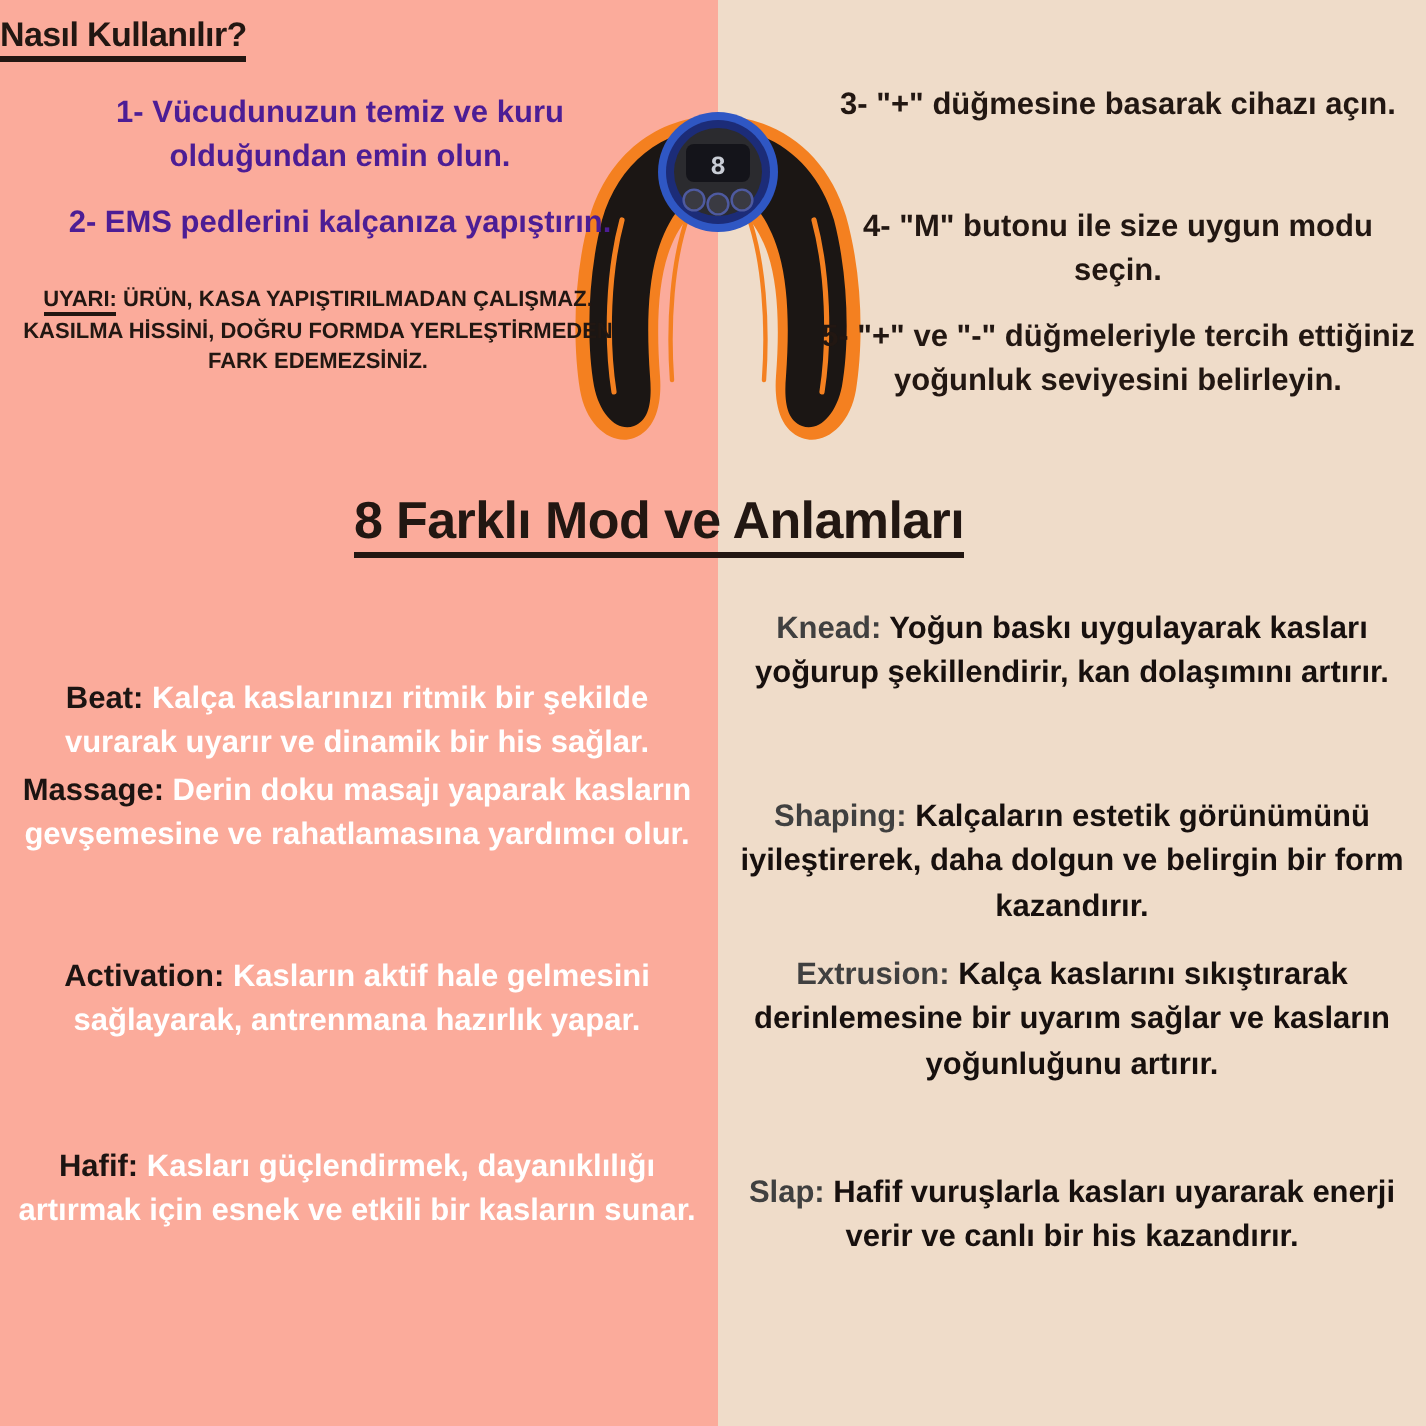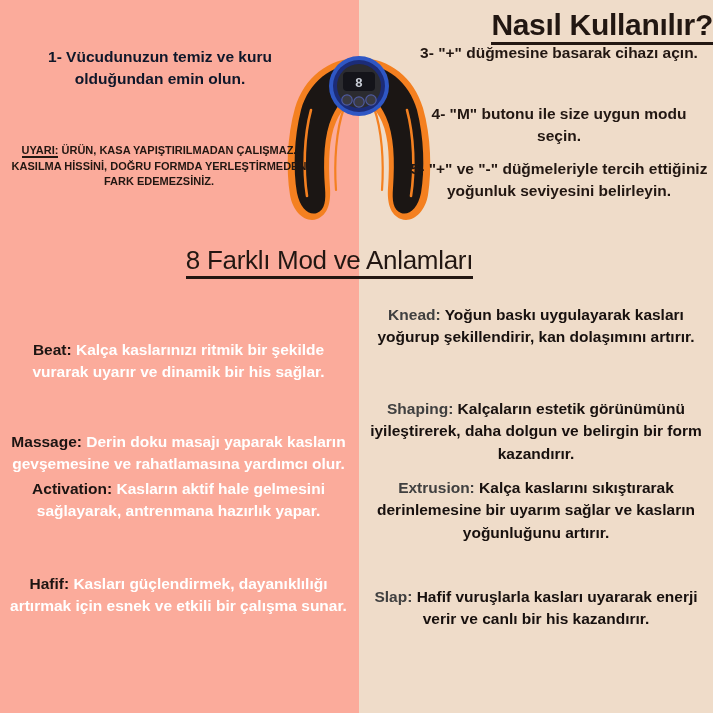--- a/index.html
+++ b/index.html
@@ -33,57 +33,57 @@
     width: 354px;
     height: 713px;
     background: #EFDCC9;
   }
 
   
   .title-main {
     position: absolute;
     left: 0; top: 8px;
     width: 713px;
-    text-align: right;
-    font-size: 30px;
+    text-align: left;
+    font-size: 17px;
     font-weight: bold;
     color: #221712;
     letter-spacing: -0.3px;
     z-index: 6;
   }
   .title-main span.ul {
     border-bottom: 3px solid #221712;
     padding-bottom: 1px;
   }
   .title-modes {
     position: absolute;
     left: 0; top: 245px;
     width: 659px;
     text-align: center;
     font-size: 26px;
-    font-weight: normal;
+    font-weight: bold;
     color: #221712;
     letter-spacing: -0.3px;
     z-index: 6;
   }
   .title-modes span.ul {
     border-bottom: 3px solid #221712;
     padding-bottom: 1px;
   }
 
   
   .howto-left {
     position: absolute;
-    left: 10px;
+    left: 20px;
     width: 300px;
     text-align: center;
     font-size: 15.5px;
     font-weight: bold;
     line-height: 1.42;
-    color: #0f172a;
+    color: #4c1d95;
     z-index: 5;
   }
   .howto-right {
     position: absolute;
     left: 408px;
     width: 302px;
     text-align: center;
     font-size: 15.5px;
     font-weight: bold;
     line-height: 1.42;
@@ -127,21 +127,21 @@
   .mode.right-col {
     left: 362px;
     width: 348px;
     color: #17100E;
   }
   .mode.right-col .mode-label {
     color: #404040;
   }
 
   .m-beat       { top: 308px; margin-top: 31px; }
-  .m-massage    { top: 385px; margin-top: 46px; }
+  .m-massage    { top: 385px; }
   .m-activation { top: 478px; }
   .m-train      { top: 573px; }
   .m-knead      { top: 304px; }
   .m-shaping    { top: 398px; }
   .m-extrusion  { top: 477px; }
   .m-slap       { top: 586px; }
 
   
   .device {
     position: absolute;
@@ -158,20 +158,21 @@
 <div class="poster">
 
   <div class="bg-left"></div>
   <div class="bg-right"></div>
 
   <div class="title-main">
     <span class="ul">Nasıl Kullanılır?</span>
   </div>
 
   <div class="howto-left step1">1- Vücudunuzun temiz ve kuru olduğundan emin olun.</div>
+  <div class="howto-left step2">2- EMS pedlerini kalçanıza yapıştırın.</div>
 
   <div class="howto-left warn">
     <span class="ul-warn">UYARI:</span><span> ÜRÜN, KASA YAPIŞTIRILMADAN ÇALIŞMAZ. KASILMA HİSSİNİ, DOĞRU FORMDA YERLEŞTİRMEDEN FARK EDEMEZSİNİZ.</span>
   </div>
 
   <div class="howto-right step3">3- "+" düğmesine basarak cihazı açın.</div>
   <div class="howto-right step4">4- "M" butonu ile size uygun modu seçin.</div>
   <div class="howto-right step5">5- "+" ve "-" düğmeleriyle tercih ettiğiniz yoğunluk seviyesini belirleyin.</div>
 
   <div class="device">
@@ -228,21 +229,21 @@
   <div class="mode left-col m-beat">
     <span class="mode-label">Beat:</span><span> Kalça kaslarınızı ritmik bir şekilde vurarak uyarır ve dinamik bir his sağlar.</span>
   </div>
   <div class="mode left-col m-massage">
     <span class="mode-label">Massage:</span><span> Derin doku masajı yaparak kasların gevşemesine ve rahatlamasına yardımcı olur.</span>
   </div>
   <div class="mode left-col m-activation">
     <span class="mode-label">Activation:</span><span> Kasların aktif hale gelmesini sağlayarak, antrenmana hazırlık yapar.</span>
   </div>
   <div class="mode left-col m-train">
-    <span class="mode-label">Hafif:</span><span> Kasları güçlendirmek, dayanıklılığı artırmak için esnek ve etkili bir çalışma sunar.</span>
+    <span class="mode-label">Hafif:</span><span> Kasları güçlendirmek, dayanıklılığı artırmak için esnek ve etkili bir kasların sunar.</span>
   </div>
 
   <div class="mode right-col m-knead">
     <span class="mode-label">Knead:</span><span> Yoğun baskı uygulayarak kasları yoğurup şekillendirir, kan dolaşımını artırır.</span>
   </div>
   <div class="mode right-col m-shaping">
     <span class="mode-label">Shaping:</span><span> Kalçaların estetik görünümünü iyileştirerek, daha dolgun ve belirgin bir form kazandırır.</span>
   </div>
   <div class="mode right-col m-slap">
     <span class="mode-label">Slap:</span><span> Hafif vuruşlarla kasları uyararak enerji verir ve canlı bir his kazandırır.</span>

